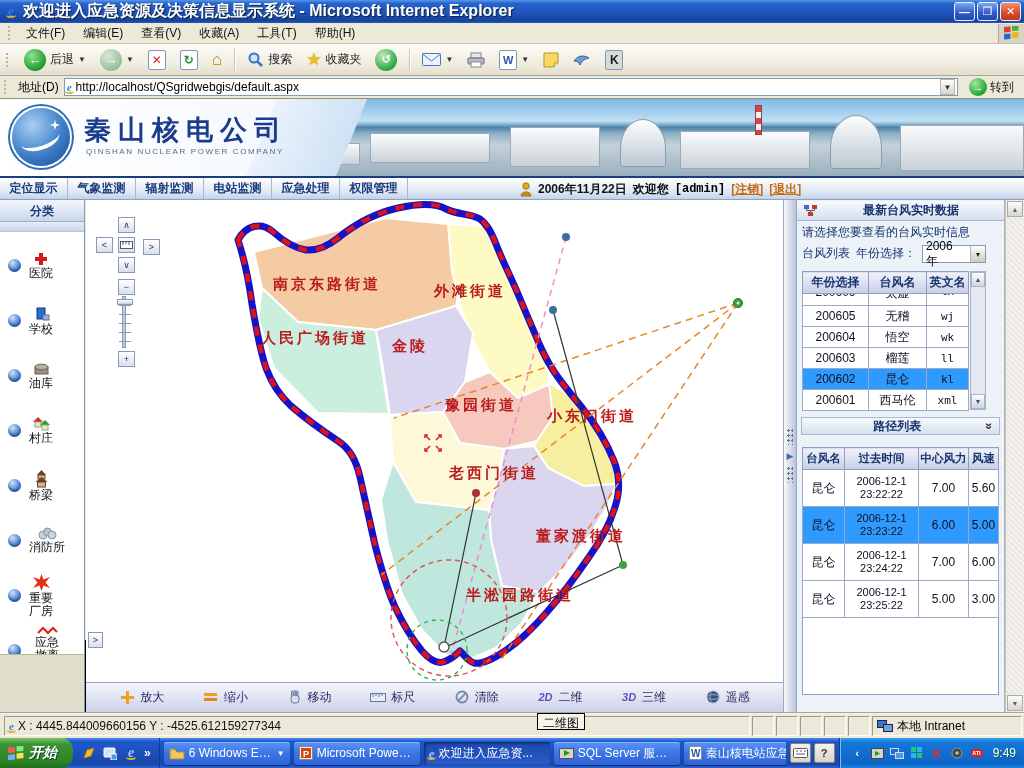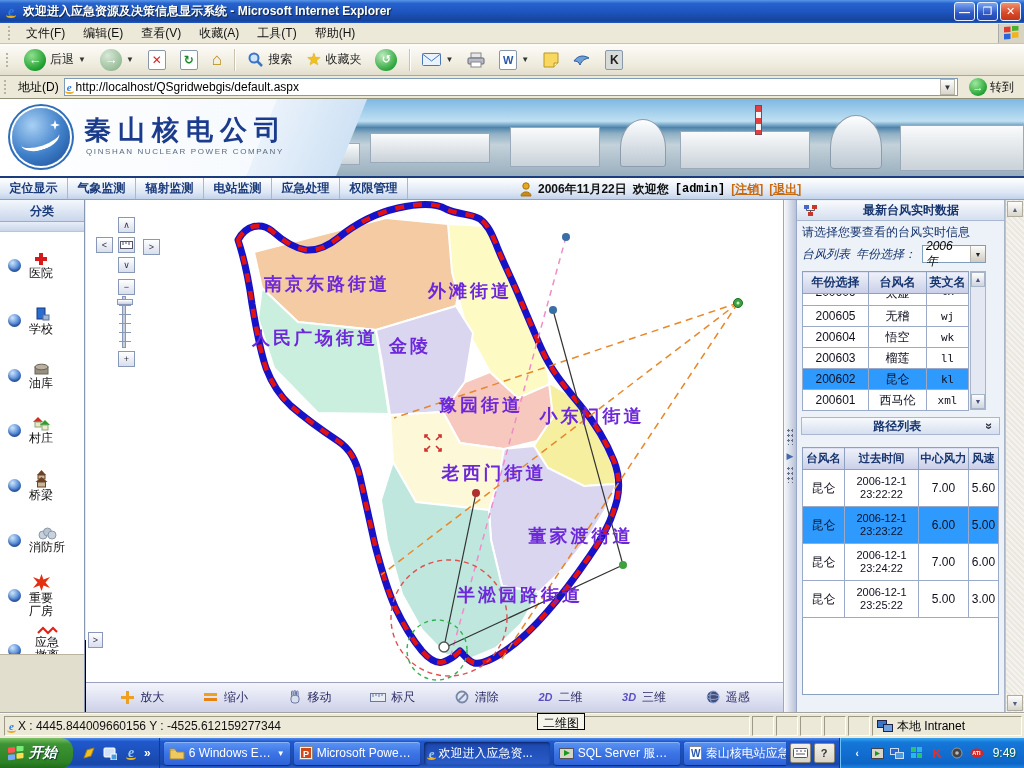--- a/index.html
+++ b/index.html
@@ -5,21 +5,21 @@
   html,body{margin:0;padding:0;background:#000;}
   *{box-sizing:border-box;}
   #screen{position:relative;width:1024px;height:768px;overflow:hidden;
     font-family:"Liberation Sans","DejaVu Sans",sans-serif;font-size:12px;cursor:default;}
   .icon{display:inline-flex;align-items:center;justify-content:center;vertical-align:middle;}
 
   
   #titlebar{position:absolute;left:0;top:0;width:1024px;height:23px;
     background:linear-gradient(180deg,#5A96E8 0%,#2663CE 15%,#1D53BC 55%,#16439B 90%,#2159C4 100%);
     display:flex;align-items:center;padding:0 3px;color:#fff;}
-  #titlebar .title{flex:1;font-weight:bold;font-size:12px;text-shadow:1px 1px 1px #123;white-space:nowrap;overflow:hidden;}
+  #titlebar .title{flex:1;font-weight:bold;font-size:16px;text-shadow:1px 1px 1px #123;white-space:nowrap;overflow:hidden;}
   .winbtn{width:21px;height:19px;margin-left:2px;border:1px solid #E8F0FC;border-radius:3px;
     display:flex;align-items:center;justify-content:center;color:#fff;font-size:11px;font-weight:bold;
     background:linear-gradient(180deg,#7AA8F0,#3058C8 60%,#2048B0);}
   .winbtn.close{background:linear-gradient(180deg,#F0926E,#D84828 60%,#C03818);}
   .ie-mini{width:16px;height:16px;margin-right:4px;}
   .e-logo{color:#2F7BE0;font:bold italic 14px "Liberation Serif",serif;line-height:1;position:relative;}
   .e-logo::after{content:"";position:absolute;left:-2px;right:-2px;top:55%;height:4px;border-bottom:2px solid #E8B020;border-radius:50%;}
 
   
   #menubar{position:absolute;left:0;top:23px;width:1024px;height:21px;background:#ECE9D8;
@@ -91,22 +91,22 @@
   .side-item{height:55px;display:flex;align-items:center;padding-left:8px;gap:8px;}
   .sphere{width:13px;height:13px;border-radius:50%;flex:none;
     background:radial-gradient(circle at 35% 30%,#CFE4FA,#4E86D6 55%,#1A4FA8);box-shadow:inset 0 -2px 2px rgba(0,0,40,.3);}
   .side-col{display:flex;flex-direction:column;align-items:center;gap:1px;}
   .side-label{color:#111;font-size:12px;text-align:center;white-space:pre-line;line-height:13px;}
   #side-footer{position:absolute;left:0;bottom:0;width:84px;height:58px;background:#E2DECE;border-top:1px solid #B8B4A0;}
 
   
   #maparea{position:absolute;left:86px;top:0;width:697px;height:512px;background:#fff;}
   #map-canvas{position:absolute;left:0;top:0;width:697px;height:482px;background:#fff;overflow:hidden;}
-  .district-label{position:absolute;transform:translate(-50%,-50%);font-size:18px;font-weight:bold;
-    color:#6d28d9;letter-spacing:3px;white-space:nowrap;}
+  .district-label{position:absolute;transform:translate(-50%,-50%);font-size:15px;font-weight:bold;
+    color:#b91c1c;letter-spacing:3px;white-space:nowrap;}
   .mapnav{position:absolute;width:17px;height:16px;background:linear-gradient(180deg,#FFFFFF,#D8DEEC);
     border:1px solid #8898B8;display:flex;align-items:center;justify-content:center;font-size:9px;color:#334;}
   #zoom-slider{position:absolute;left:36px;top:96px;width:4px;height:52px;background:#C8CEDC;border:1px solid #8898B8;}
   .ztick{position:absolute;left:-4px;width:12px;height:1px;background:#8898B8;}
   #zoom-thumb{position:absolute;left:-6px;top:2px;width:16px;height:6px;background:linear-gradient(#fff,#C8D0E0);border:1px solid #8898B8;}
   #map-expand{position:absolute;left:2px;bottom:34px;width:15px;height:16px;background:linear-gradient(#fff,#D8DEEC);
     border:1px solid #8898B8;font-size:9px;display:flex;align-items:center;justify-content:center;color:#334;}
   #map-toolbar{position:absolute;left:0;bottom:0;width:697px;height:30px;
     background:linear-gradient(180deg,#F4F5FB,#CDD1E8);border-top:1px solid #9AA2C0;
     display:flex;align-items:center;justify-content:space-around;padding:0 14px;}
@@ -120,21 +120,21 @@
     display:flex;flex-direction:column;align-items:center;justify-content:center;gap:6px;}
   .grip-dots{width:6px;height:16px;background:radial-gradient(circle at 1.5px 1.5px,#66708C 1px,transparent 1.3px);background-size:4px 5px;}
   #splitter .tri{color:#4668A8;font-size:9px;}
 
   
   #rightpanel{position:absolute;left:797px;top:0;width:208px;height:512px;background:#EDF1F8;border-right:1px solid #A8B4C8;padding:0 5px;}
   #rp-header{height:20px;margin:1px -5px 0;background:linear-gradient(180deg,#F8FAFD,#D5DFEF);border-bottom:1px solid #A8B8D0;
     display:flex;align-items:center;gap:6px;padding:0 6px;}
   #rp-header .t{flex:1;text-align:center;font-weight:bold;color:#16356E;}
   #rp-prompt{color:#16356E;padding:3px 0 2px;}
-  #rp-listrow{display:flex;align-items:flex-end;gap:6px;padding:2px 0 6px;color:#16356E;font-style:italic;}
+  #rp-listrow{display:flex;align-items:flex-start;gap:6px;padding:2px 0 6px;color:#16356E;}
   #year-select{width:64px;height:18px;background:#fff;border:1px solid #7F9DB9;display:flex;align-items:center;gap:7px;}
   #year-select .val{flex:1;padding-left:3px;color:#000;}
   #year-select .btn{width:15px;height:16px;background:linear-gradient(#FDFDFB,#CFCBC0);border-left:1px solid #B8B4A8;
     display:flex;align-items:center;justify-content:center;font-size:7px;color:#222;}
   table.grid{border-collapse:collapse;background:#fff;table-layout:fixed;}
   table.grid th{background:linear-gradient(180deg,#EFF1F9,#C9CFE8);color:#16356E;font-weight:bold;
     border:1px solid #8CA0C0;height:22px;font-size:12px;padding:0;}
   table.grid td{border:1px solid #9AAAC8;text-align:center;color:#101020;padding:0;height:21px;font-size:12px;overflow:hidden;}
   table.grid tr.sel td{background:#2E9AFE;}
   #typhoon-table{width:166px;}

